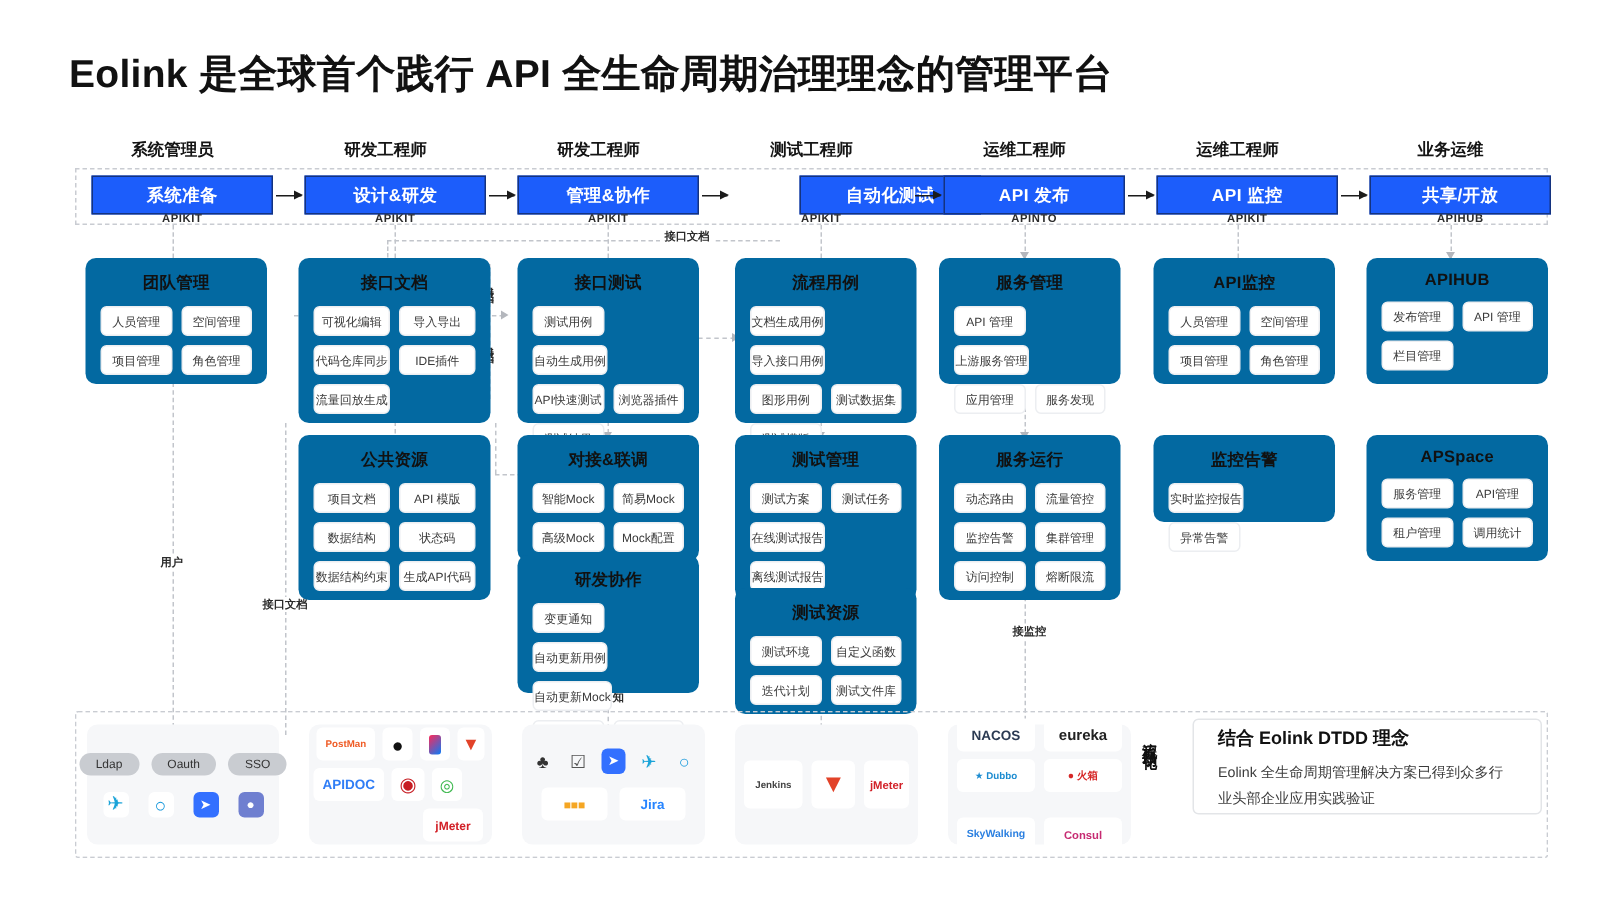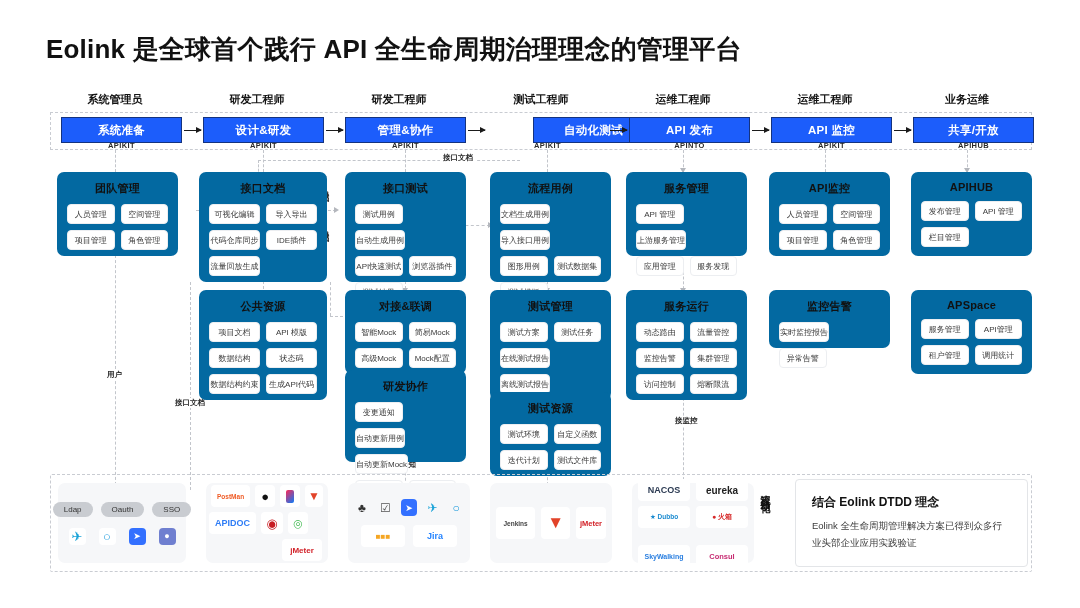--- a/index.html
+++ b/index.html
@@ -110,23 +110,23 @@
   .lg{
     background:#fff;border-radius:4px;height:22px;
     display:flex;align-items:center;justify-content:center;
     font-size:8px;font-weight:bold;padding:0 6px;box-sizing:border-box;
   }
   .vert-auto{
     position:absolute;writing-mode:vertical-rl;text-orientation:upright;
     font-size:10px;font-weight:bold;color:#111;letter-spacing:2px;
   }
   .dtdd{
-    position:absolute;left:795px;top:479px;width:233px;height:88px;
+    position:absolute;left:795px;top:479px;width:233px;height:64px;
     background:#fff;border:1px solid #e3e5e8;border-radius:4px;
-    box-sizing:border-box;padding:14px 16px;
+    box-sizing:border-box;padding:4px 16px;
   }
   .dtdd-title{font-size:12px;font-weight:bold;color:#111;margin-bottom:7px;}
   .dtdd-body{font-size:9.5px;color:#3c3c3c;line-height:1.75;}
 </style>
 </head>
 <body>
 
 <div class="page">
 
   <div class="title">Eolink 是全球首个践行 API 全生命周期治理理念的管理平台</div>

